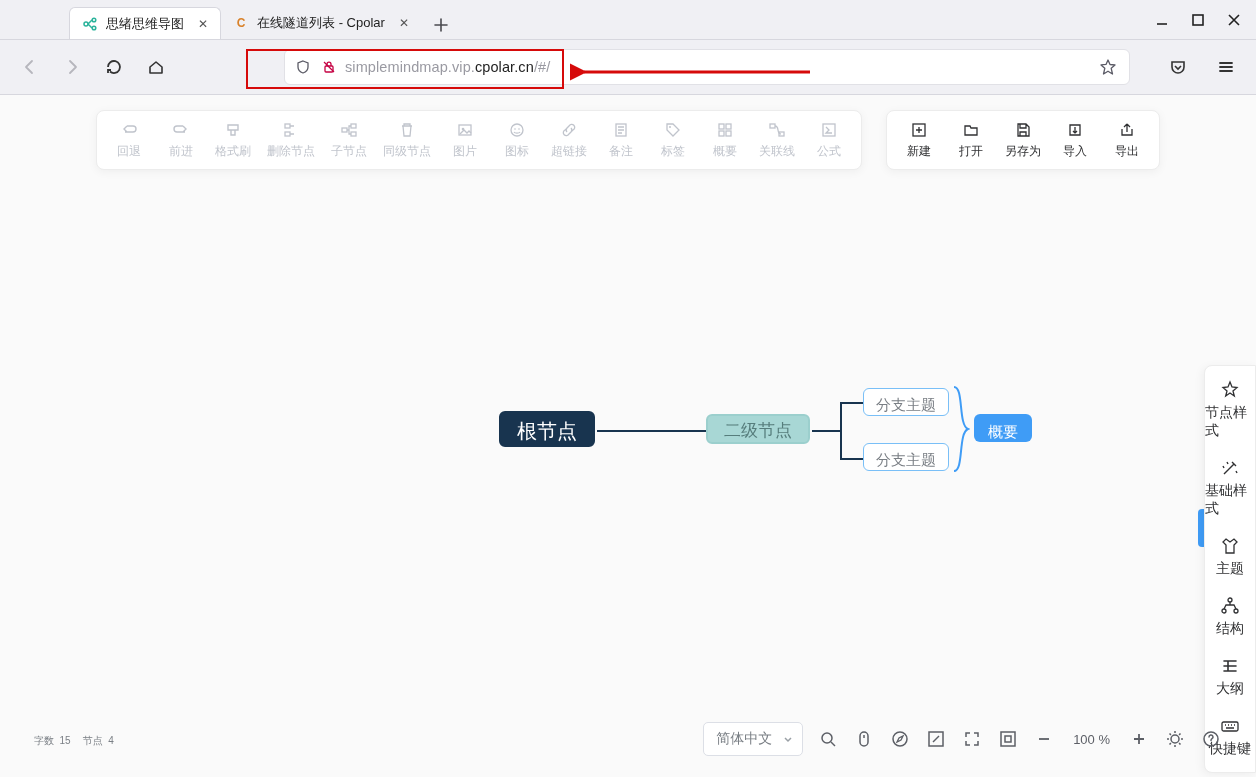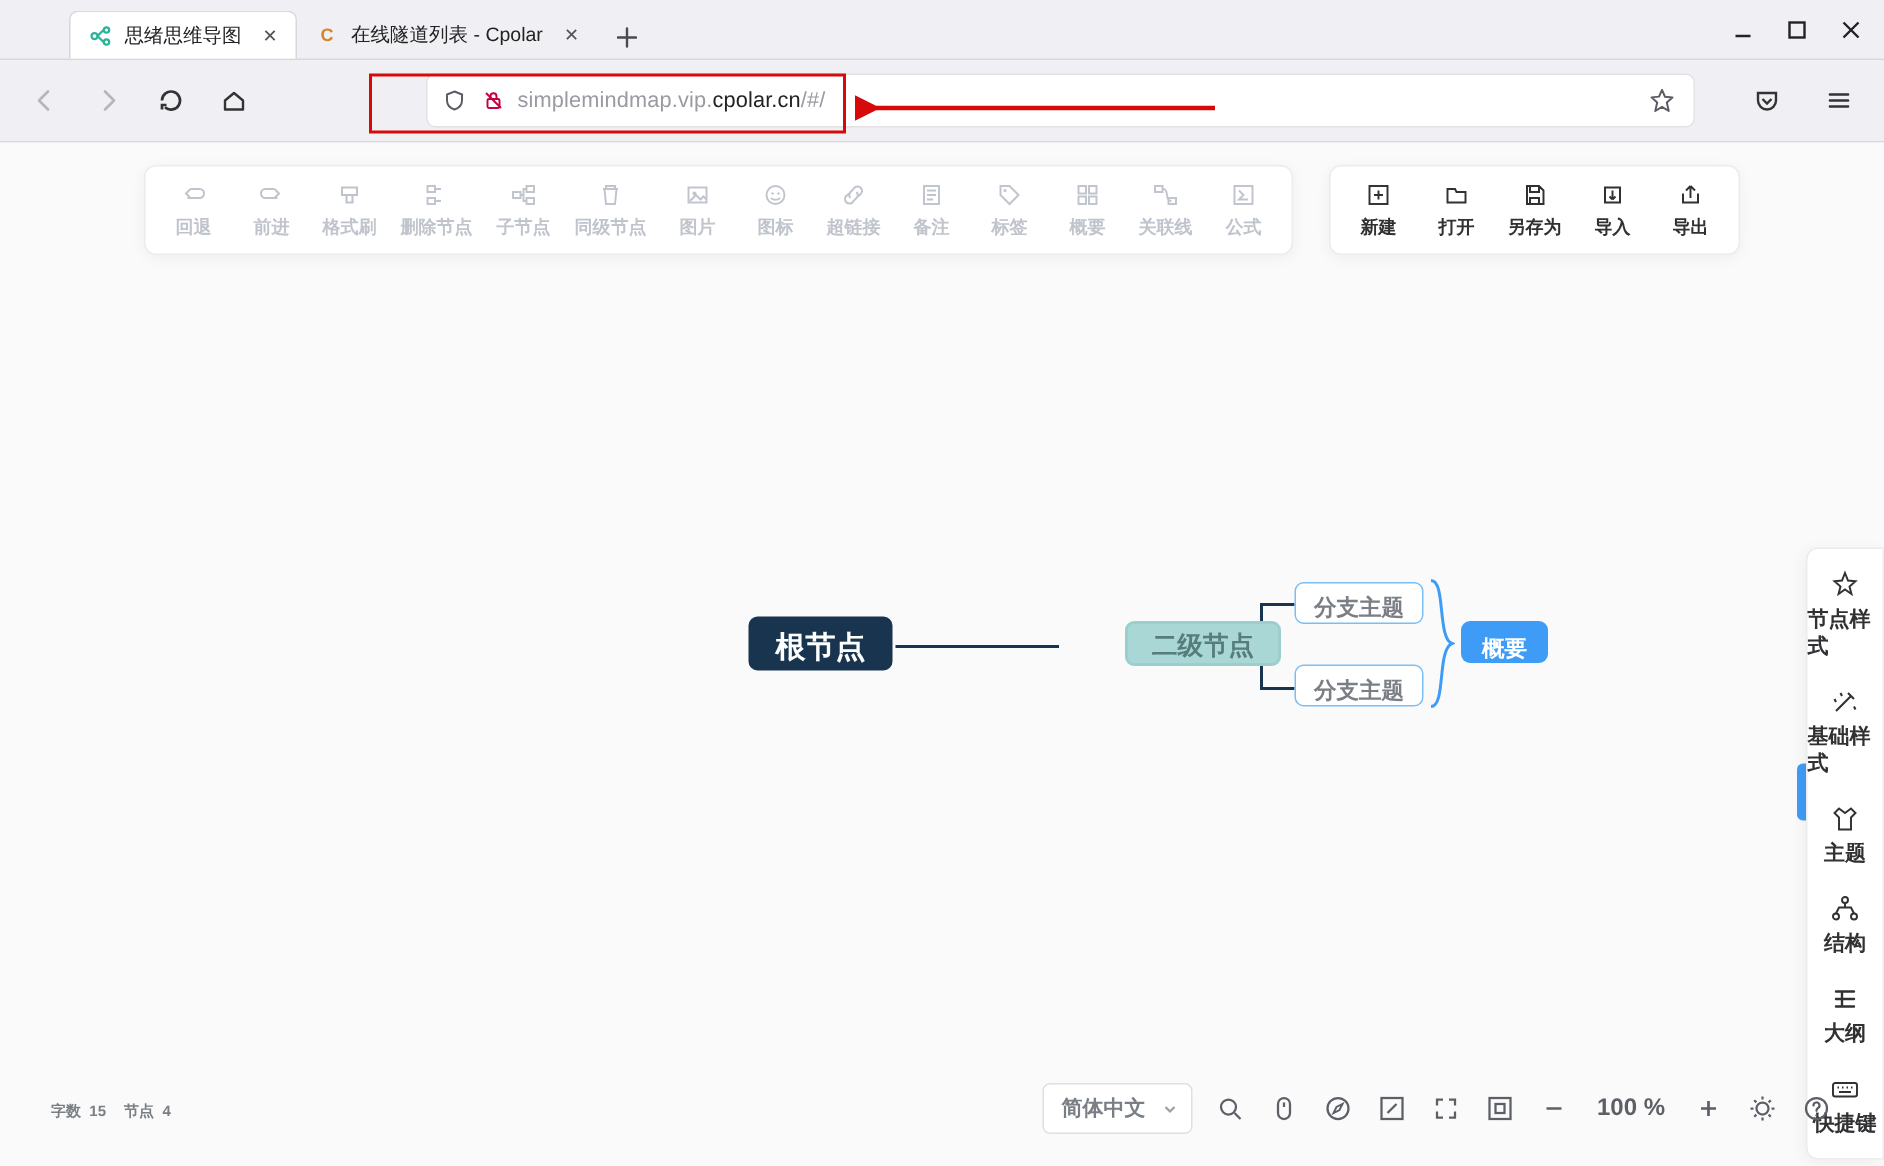--- a/index.html
+++ b/index.html
@@ -4,51 +4,51 @@
 <style>
   html, body { margin:0; padding:0; width:1256px; height:777px; font-family:"Helvetica Neue",Arial,"Microsoft YaHei","PingFang SC",sans-serif; background:#fff; overflow:hidden; }
   * { box-sizing:border-box; }
   svg { display:block; }
   
   .titlebar { position:absolute; top:0; left:0; right:0; height:40px; background:#f0f0f4; display:flex; align-items:flex-end; padding-left:46px; border-bottom:1px solid #d7d7de; }
   .window-controls { position:absolute; right:6px; top:0; height:40px; display:flex; align-items:center; gap:4px; }
   .wc-btn { width:32px; height:32px; display:flex; align-items:center; justify-content:center; color:#222; }
   .wc-btn svg { width:14px; height:14px; }
   .tab { height:32px; display:flex; align-items:center; gap:8px; padding:0 12px; border-top-left-radius:6px; border-top-right-radius:6px; font-size:13px; color:#222; position:relative; max-width:210px; }
-  .tab.active { background:#fff; border:1px solid #d7d7de; border-bottom:none; }
+  .tab.active { background:#fff; border:1px solid #d7d7de; border-bottom:none;margin-left:23px; }
   .tab .favicon { width:16px; height:16px; display:flex; align-items:center; justify-content:center; font-size:12px; font-weight:700; }
   .tab .tab-title { white-space:nowrap; overflow:hidden; text-overflow:ellipsis; max-width:140px; }
   .tab .close-x { color:#555; font-size:12px; margin-left:6px; }
   .newtab-btn { width:28px; height:28px; margin-left:6px; display:flex; align-items:center; justify-content:center; color:#555; font-size:18px; }
   
   .browser-bar { position:absolute; top:40px; left:0; right:0; height:55px; background:#f0f0f4; border-bottom:1px solid #d7d7de; display:flex; align-items:center; padding:0 14px; gap:10px; }
   .bb-btn { width:32px; height:32px; display:flex; align-items:center; justify-content:center; color:#333; }
   .bb-btn.dis { color:#b6b6bd; }
   .urlbar { flex:0 0 846px; height:36px; border-radius:6px; background:#fff; display:flex; align-items:center; padding:0 10px; font-size:14.5px; color:#222; border:1px solid #e1e1e6; position:relative; }
   .urlbar .shield { margin-right:10px; }
   .urlbar .insecure { margin-right:8px; }
   .urlbar .url-text { color:#9a9aa2; letter-spacing:0.1px; }
   .urlbar .url-text .dark { color:#222; }
   .urlbar .star { position:absolute; right:12px; }
   .bb-right { margin-left:auto; display:flex; align-items:center; gap:16px; }
   .red-outline { position:absolute; top:49px; left:246px; width:318px; height:40px; border:2px solid #d60a0a; pointer-events:none; z-index:50; }
   .arrow-annot { position:absolute; top:57px; left:570px; z-index:51; }
   
-  .app { position:absolute; top:95px; left:0; right:0; bottom:0; background:#fafafa;font-weight:bold; }
+  .app { position:absolute; top:95px; left:0; right:0; bottom:0; background:#fafafa; }
   .toolbar-wrap { position:absolute; top:15px; left:0; right:0; display:flex; justify-content:center; gap:24px; }
   .toolbar, .toolbar-right { background:#fff; border:1px solid #ececec; border-radius:8px; box-shadow:0 2px 10px rgba(0,0,0,0.05); height:60px; display:flex; align-items:center; padding:0 14px; gap:16px; }
   .tb-item { display:flex; flex-direction:column; align-items:center; justify-content:center; gap:4px; min-width:36px; font-size:12px; color:#303133; }
   .tb-item.dis { color:#c0c4cc; }
   .tb-icon { width:18px; height:18px; display:flex; align-items:center; justify-content:center; }
   .tb-icon svg { width:18px; height:18px; }
   
   .canvas { position:absolute; inset:0; }
   .node { position:absolute; border-radius:6px; display:flex; align-items:flex-end; justify-content:center; font-size:17px; }
   .node.root { left:499px; top:316px; width:96px; height:36px; background:#18344f; color:#fff; font-size:20px; border:2px solid #18344f; }
-  .node.sec  { left:706px; top:319px; width:104px; height:30px; background:#a8d7d5; color:#567d7c; border:2px solid #9bcfcd;margin-left:44px; }
+  .node.sec  { left:706px; top:319px; width:104px; height:30px; background:#a8d7d5; color:#567d7c; border:2px solid #9bcfcd; }
   .node.branch1 { left:863px; top:293px; width:86px; height:28px; background:#fff; border:1.5px solid #79bff7; color:#7a7f85; font-size:15px; }
   .node.branch2 { left:863px; top:348px; width:86px; height:28px; background:#fff; border:1.5px solid #79bff7; color:#7a7f85; font-size:15px; }
   .node.summary { left:974px; top:319px; width:58px; height:28px; background:#3f9cf6; color:#fff; font-size:15px; }
   .edge { position:absolute; background:#18344f; }
   .edge.e1 { top:335px; left:597px; width:109px; height:2px; }
   .edge.e2 { top:335px; left:812px; width:28px; height:2px; }
   .edge.e3 { top:307px; left:840px; width:2px; height:58px; }
   .edge.e4 { top:307px; left:840px; width:23px; height:2px; }
   .edge.e5 { top:363px; left:840px; width:23px; height:2px; }
   .bracket { position:absolute; left:952px; top:290px; height:88px; width:18px; }
@@ -58,21 +58,21 @@
   .sp-item svg { width:20px; height:20px; }
   .sp-divider { position:absolute; right:52px; top:414px; width:6px; height:38px; background:#3f9cf6; border-top-left-radius:4px; border-bottom-left-radius:4px; }
   
   .status-bar { position:absolute; left:34px; bottom:29px; font-size:10px; color:#7a7f85; display:flex; gap:12px; }
   
   .bottom-cluster { position:absolute; right:34px; bottom:18px; height:40px; display:flex; align-items:center; gap:14px; background:transparent;padding-left:48px; }
   .lang-select { height:34px; border:1px solid #dcdfe6; border-radius:5px; background:#fff; display:flex; align-items:center; padding:0 30px 0 12px; font-size:14px; color:#7a7f85; position:relative; }
   .lang-select .chev { position:absolute; right:8px; }
   .bc-btn { width:22px; height:22px; display:flex; align-items:center; justify-content:center; color:#5c5f66; }
   .bc-btn svg { width:20px; height:20px; }
-  .zoom-text { font-size:16px; color:#5c5f66; padding:0 4px; }
+  .zoom-text { font-size:13px; color:#5c5f66; padding:0 4px; }
 </style>
 </head>
 <body>
 
 <div class="titlebar">
   <div class="tab active">
     <span class="favicon">
       <svg viewBox="0 0 16 16">
           <g stroke="#2bb39b" stroke-width="1.5" fill="none">
             <circle cx="4" cy="8" r="2"></circle>

